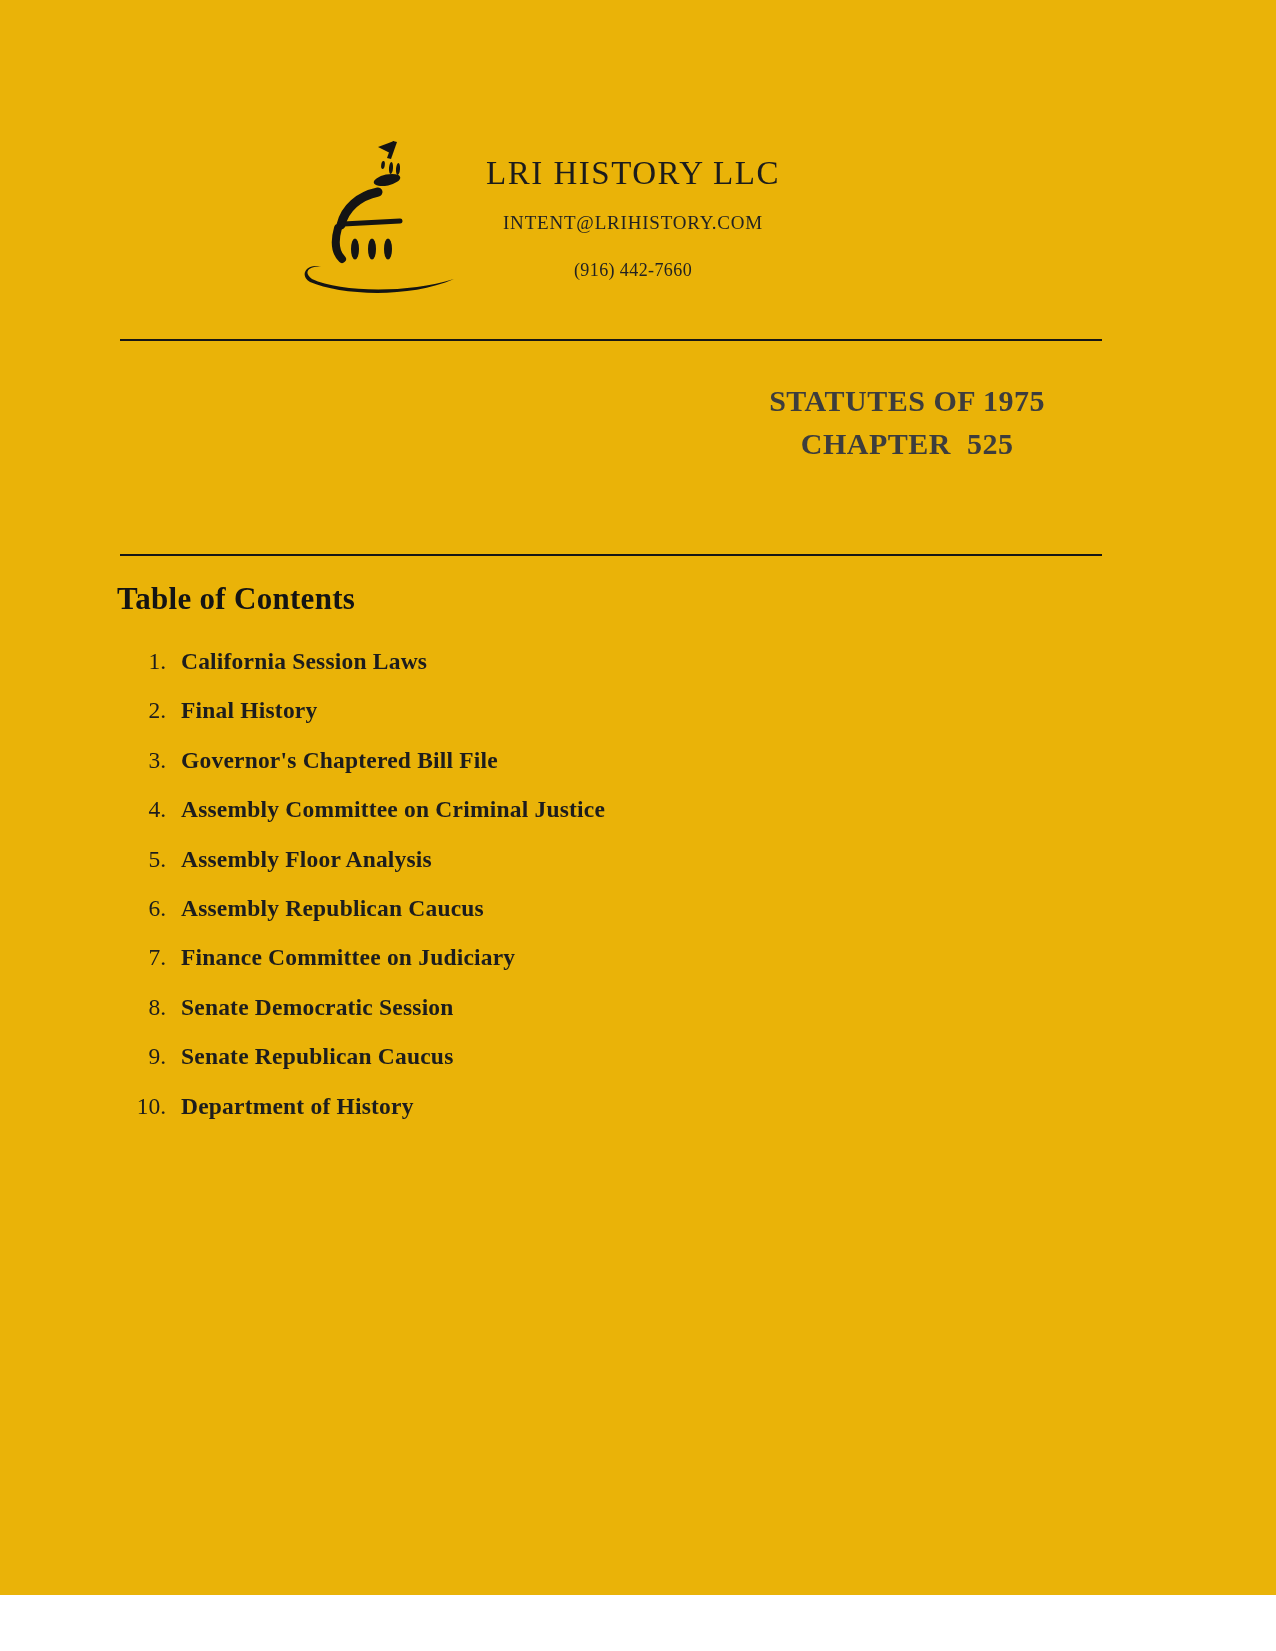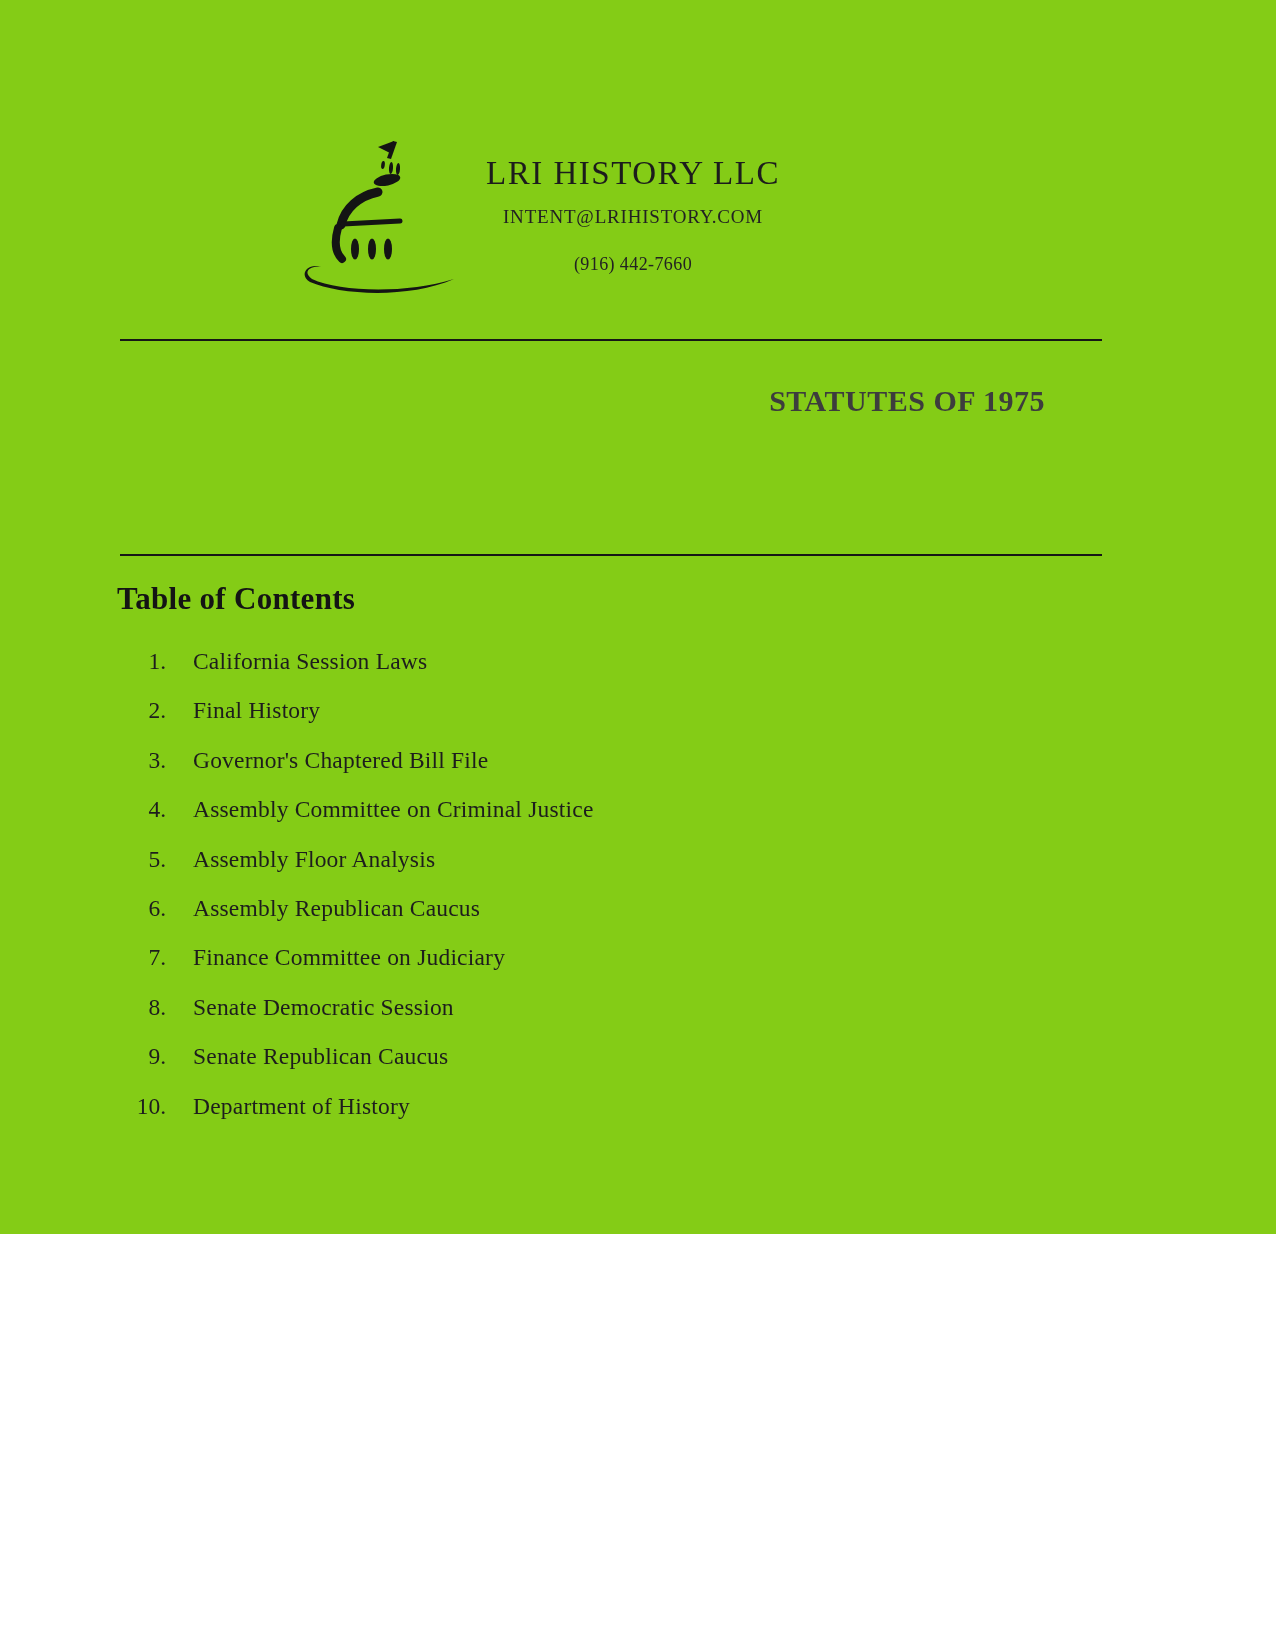--- a/index.html
+++ b/index.html
@@ -1,20 +1,20 @@
 <!DOCTYPE html>
 <html><head>
 <meta charset="utf-8">
 <style>
   html,body{margin:0;padding:0;background:#ffffff;}
   .page{
     position:relative;
     width:1276px;
-    height:1234px;
-    background:#84cc16;
+    height:1595px;
+    background:#eab308;
     font-family:"Liberation Serif", serif;
     color:#1f1f1f;
     overflow:hidden;
   }
   
   .logo{
     position:absolute;
     left:288px; top:112px;
     width:175px; height:185px;
   }
@@ -29,21 +29,21 @@
     line-height:40px;
     letter-spacing:1.5px;
     color:#1c1c1c;
     white-space:pre;
   }
   .contact-line{
     font-size:19px;
     line-height:24px;
     letter-spacing:0.8px;
     color:#222222;
-    margin-top:12px;
+    margin-top:18px;
     white-space:pre;
   }
   .phone-line{
     font-size:18px;
     line-height:23px;
     letter-spacing:0.4px;
     margin-top:24px;
   }
   
   .rule{
@@ -90,22 +90,23 @@
     font-size:23.5px;
     color:#1d1d1d;
   }
   .toc-num{
     display:inline-block;
     width:49px;
     text-align:right;
     flex:0 0 auto;
   }
   .toc-label{
-    margin-left:27px;
+    margin-left:15px;
     letter-spacing:0.2px;
+    font-weight:bold;
   }
 </style>
 </head>
 <body>
 
 <div class="page">
 
   <svg class="logo" viewBox="0 0 175 185" xmlns="http://www.w3.org/2000/svg" aria-hidden="true">
     <g fill="#141414" stroke="none">
 
@@ -141,20 +142,21 @@
     <div class="company">LRI HISTORY LLC</div>
     <div class="contact-line">INTENT@LRIHISTORY.COM</div>
     <div class="contact-line phone-line">(916) 442-7660</div>
   </div>
 
   <div class="rule rule-top"></div>
   <div class="rule rule-bottom"></div>
 
   <div class="title-block">
     <div class="title-line">STATUTES OF 1975</div>
+    <div class="title-line">CHAPTER  525</div>
   </div>
 
   <div class="toc-heading">Table of Contents</div>
 
   <div class="toc-list">
     <div class="toc-row">
       <span class="toc-num">1.</span>
       <span class="toc-label">California Session Laws</span>
     </div>
     <div class="toc-row">

